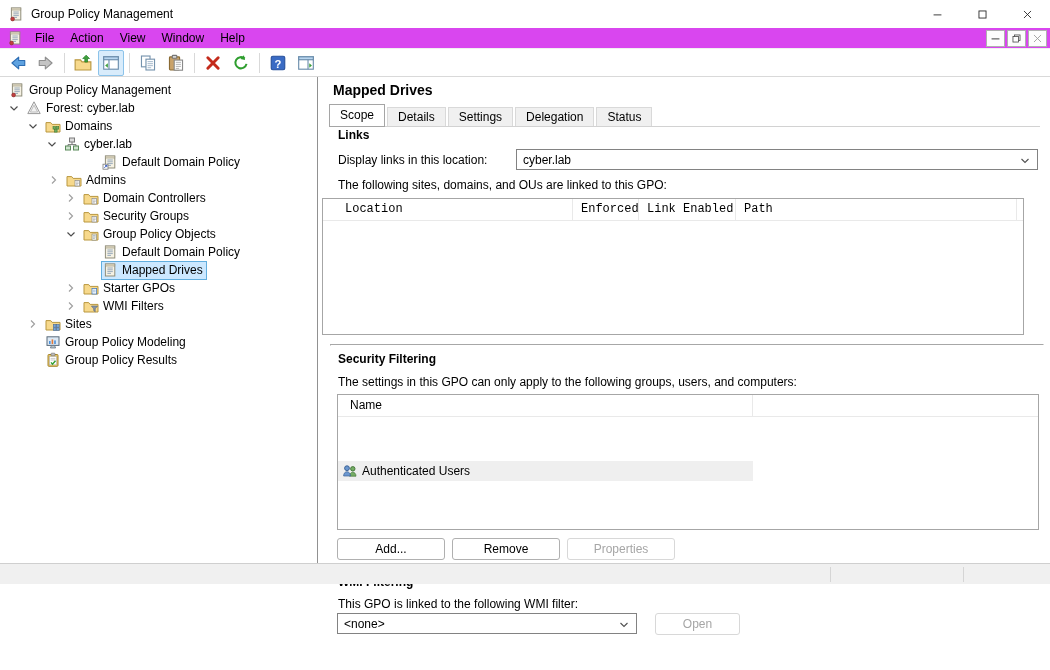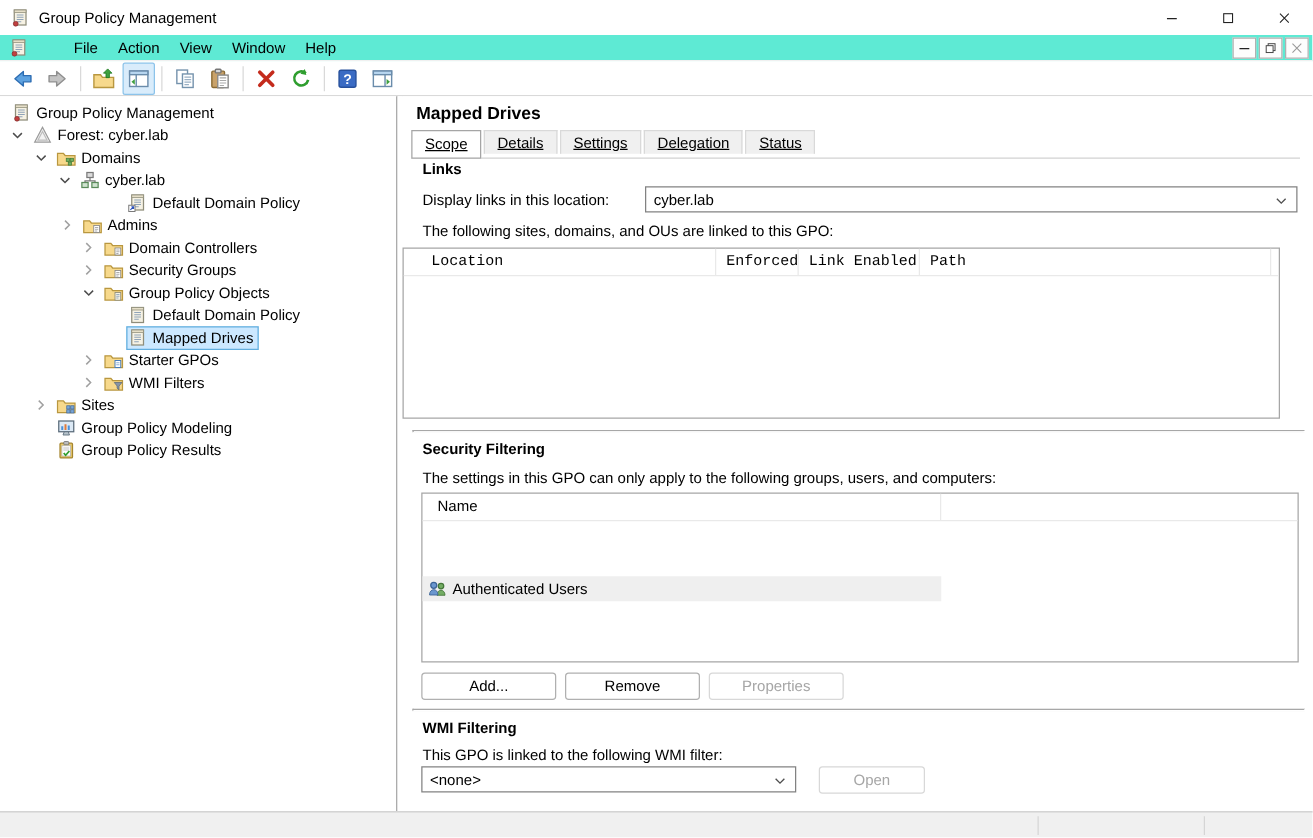--- a/index.html
+++ b/index.html
@@ -1,27 +1,27 @@
 <!DOCTYPE html>
 <html><head>
 <meta charset="utf-8">
 <style>
   html,body{margin:0;padding:0;width:1050px;height:670px;overflow:hidden;
     font-family:"Liberation Sans",sans-serif;font-size:12px;color:#000;background:#fff;}
-  .window{position:relative;width:1050px;height:670px;background:#fff;}
+  .window{position:relative;width:1050px;height:584px;background:#fff;}
 
   
   .titlebar{position:absolute;left:0;top:0;right:0;height:28px;background:#fff;display:flex;align-items:center;}
   .titlebar .appicon{margin-left:8px;}
   .titlebar .title{margin-left:7px;font-size:12px;}
   .win-controls{position:absolute;right:0;top:0;height:28px;display:flex;}
   .wc{width:45px;height:28px;display:flex;align-items:center;justify-content:center;}
 
   
-  .menubar{position:absolute;left:0;top:28px;right:0;height:20px;background:#5eead4;display:flex;align-items:center;border-bottom:1px solid #f0f0f0;gap:24px;}
+  .menubar{position:absolute;left:0;top:28px;right:0;height:20px;background:#d946ef;display:flex;align-items:center;border-bottom:1px solid #f0f0f0;}
   .menubar .appicon{margin-left:7px;margin-right:4px;}
   .menu-item{padding:0 8px;height:20px;line-height:20px;}
   .mdi-controls{position:absolute;right:3px;top:2px;display:flex;gap:2px;}
   .mdi-btn{width:17px;height:15px;border:1px solid #b0b0b0;background:#fdfdfd;display:flex;align-items:center;justify-content:center;}
   .mdi-btn.disabled svg{opacity:.45;}
 
   
   .toolbar{position:absolute;left:0;top:49px;right:0;height:27px;background:#fff;display:flex;align-items:center;border-bottom:1px solid #d9d9d9;padding-left:4px;}
   .tb-btn{width:24px;height:24px;display:flex;align-items:center;justify-content:center;border:1px solid transparent;border-radius:2px;margin:0 1px;}
   .tb-btn.active{background:#d9ecfb;border-color:#8cc3ea;}
@@ -38,21 +38,21 @@
   .chev-slot{width:19px;height:16px;display:inline-flex;align-items:center;justify-content:flex-start;flex:none;}
   .node{display:inline-flex;align-items:center;height:17px;padding:0 3px 0 0;border:1px solid transparent;}
   .node .nlabel{margin-left:4px;}
   .node.selected{background:#cce8ff;border-color:#62aede;}
   .ic16{width:16px;height:16px;flex:none;}
   .ic18{width:18px;height:18px;flex:none;}
   .ic10{width:11px;height:11px;flex:none;}
 
   
   .rp-title{position:absolute;left:11px;top:5px;font-size:14px;font-weight:bold;}
-  .tabstrip{position:absolute;left:7px;top:27px;right:10px;height:22px;display:flex;border-bottom:1px solid #d2d2d2;text-decoration:underline;}
+  .tabstrip{position:absolute;left:7px;top:27px;right:10px;height:22px;display:flex;align-items:flex-end;border-bottom:1px solid #d2d2d2;}
   .tab{height:18px;line-height:18px;padding:0 10px;background:#f0f0f0;border:1px solid #d9d9d9;border-bottom:none;margin-right:2px;}
   .tab.active{height:21px;line-height:21px;background:#fff;border:1px solid #a5a5a5;margin-bottom:-1px;}
   .sec-heading{position:absolute;left:16px;font-weight:bold;}
   .plabel{position:absolute;left:16px;}
   .links-h{top:51px;} .display-l{top:76px;} .links-intro{top:101px;}
   .sf-h{top:275px;text-align:right;} .sf-intro{top:298px;}
   .wmi-h{top:498px;} .wmi-intro{top:520px;}
 
   .combo{position:absolute;height:21px;border:1px solid #828282;background:#fff;display:flex;align-items:center;padding-left:6px;box-sizing:border-box;}
   .combo .chev{position:absolute;right:7px;top:7px;width:10px;height:8px;}

